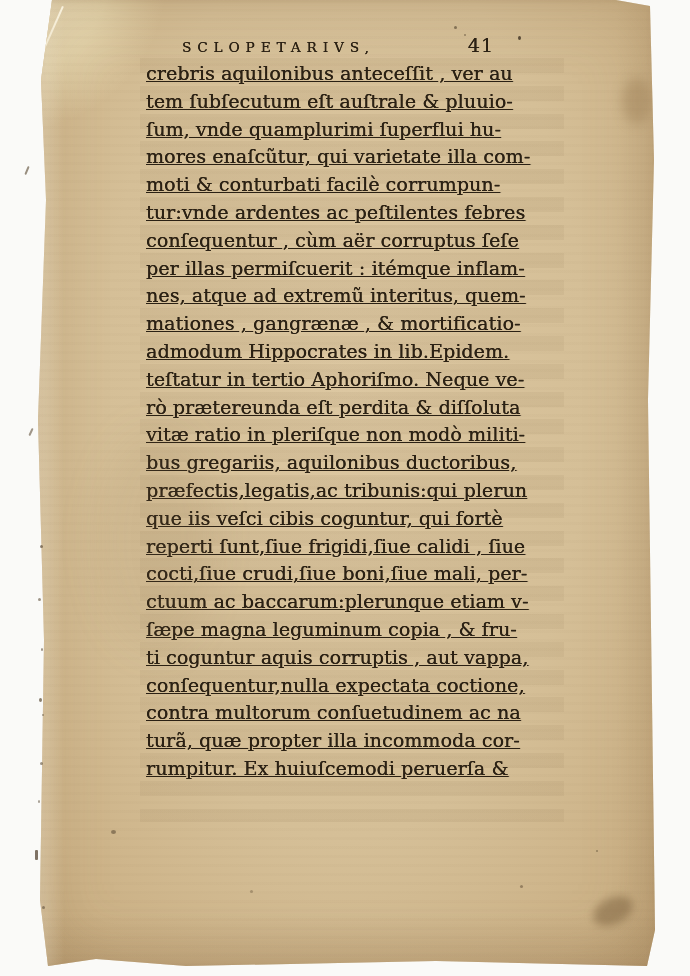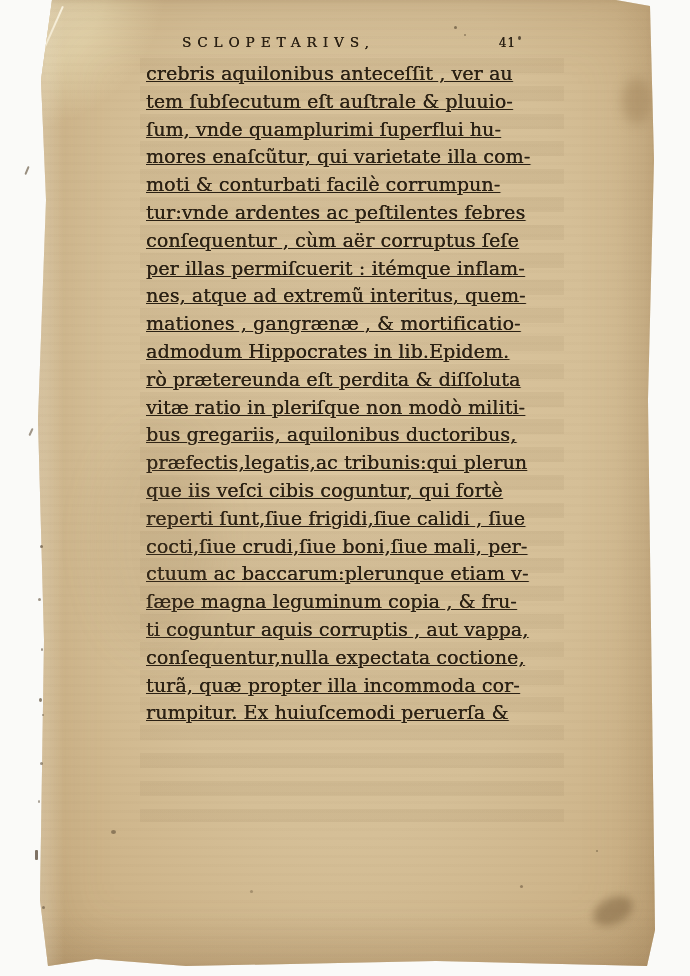--- a/index.html
+++ b/index.html
@@ -47,22 +47,22 @@
   .header{
     position:absolute;left:110px;top:34px;width:412px;
     display:flex;align-items:baseline;color:var(--ink);
   }
   .running-title{
     margin-left:36px;
     font-size:13.5px;letter-spacing:6px;
     text-shadow:.2px 0 0 currentColor;
   }
   .page-number{
-    margin-left:auto;margin-right:42px;
-    font-size:12px;letter-spacing:1px;
+    margin-left:auto;margin-right:64px;
+    font-size:19px;letter-spacing:1px;
     text-shadow:.2px 0 0 currentColor;
   }
   .text-block{
     position:absolute;left:110px;top:60px;width:412px;
     color:var(--ink);
     font-size:19px;line-height:27.8px;letter-spacing:.1px;
     text-shadow:.25px 0 0 currentColor;
   }
   .line{
     height:27.8px;overflow:hidden;white-space:nowrap;
@@ -93,31 +93,33 @@
       <div class="line">tem ſubſecutum eſt auſtrale &amp; pluuio-</div>
       <div class="line">ſum, vnde quamplurimi ſuperflui hu-</div>
       <div class="line">mores enaſcũtur, qui varietate illa com-</div>
       <div class="line">moti &amp; conturbati facilè corrumpun-</div>
       <div class="line">tur:vnde ardentes ac peſtilentes febres</div>
       <div class="line">conſequentur , cùm aër corruptus ſeſe</div>
       <div class="line">per illas permiſcuerit : itémque inflam-</div>
       <div class="line">nes, atque ad extremũ interitus, quem-</div>
       <div class="line">mationes , gangrænæ , &amp; mortificatio-</div>
       <div class="line">admodum Hippocrates in lib.Epidem.</div>
+      <div class="line">teſtatur in tertio Aphoriſmo. Neque ve-</div>
       <div class="line">rò prætereunda eſt perdita &amp; diſſoluta</div>
       <div class="line">vitæ ratio in pleriſque non modò militi-</div>
       <div class="line">bus gregariis, aquilonibus ductoribus,</div>
       <div class="line">præfectis,legatis,ac tribunis:qui plerun</div>
       <div class="line">que iis veſci cibis coguntur, qui fortè</div>
       <div class="line">reperti ſunt,ſiue frigidi,ſiue calidi , ſiue</div>
       <div class="line">cocti,ſiue crudi,ſiue boni,ſiue mali, per-</div>
       <div class="line">ctuum ac baccarum:plerunque etiam v-</div>
       <div class="line">ſæpe magna leguminum copia , &amp; fru-</div>
       <div class="line">ti coguntur aquis corruptis , aut vappa,</div>
       <div class="line">conſequentur,nulla expectata coctione,</div>
+      <div class="line">contra multorum conſuetudinem ac na</div>
       <div class="line">turã, quæ propter illa incommoda cor-</div>
       <div class="line">rumpitur. Ex huiuſcemodi peruerſa &amp;</div>
     </div>
 
     <div class="stain" style="left:586px;top:78px;width:30px;height:46px;background:rgba(140,108,68,.32);filter:blur(6px);"></div>
     <div class="stain" style="left:556px;top:898px;width:42px;height:26px;background:rgba(110,85,50,.45);filter:blur(4px);transform:rotate(-25deg);"></div>
     <div class="stain" style="left:60px;top:430px;width:120px;height:220px;background:rgba(150,120,80,.10);filter:blur(18px);"></div>
     <div class="speck" style="left:75px;top:830px;width:5px;height:4px;background:rgba(85,70,50,.55);filter:blur(.5px);"></div>
     <div class="speck" style="left:418px;top:26px;width:3px;height:3px;background:rgba(80,65,45,.6);"></div>
     <div class="speck" style="left:428px;top:34px;width:2px;height:2px;background:rgba(80,65,45,.5);"></div>

